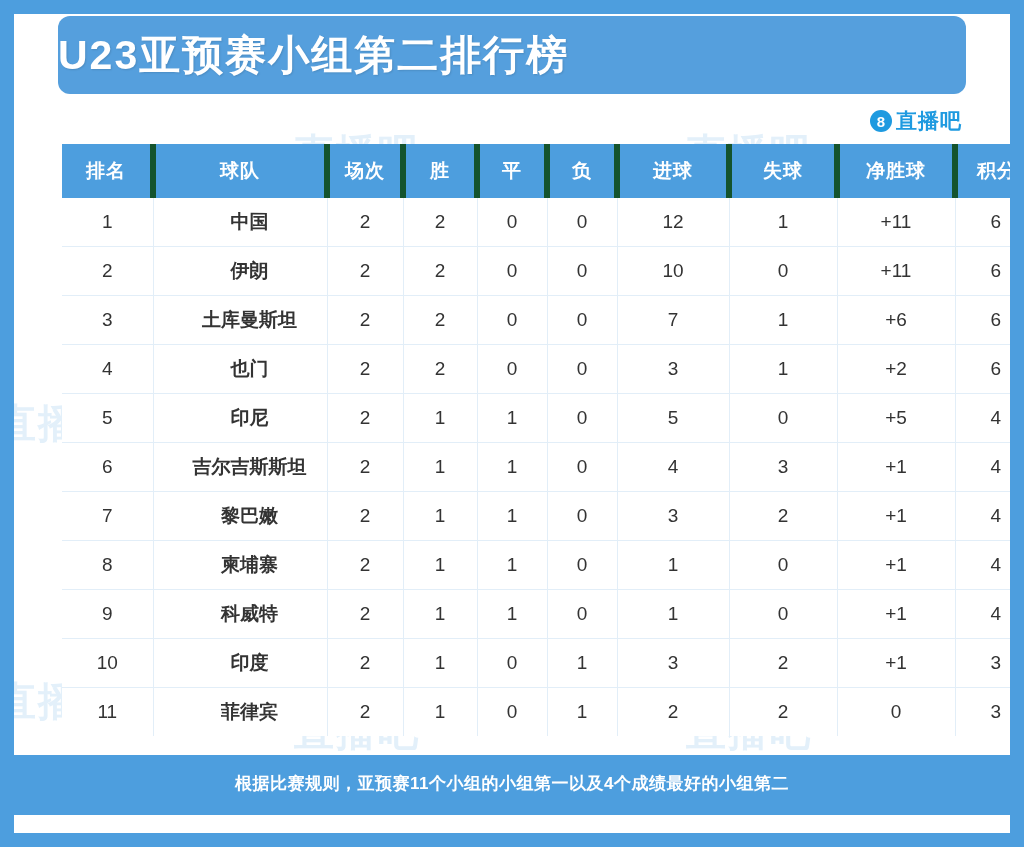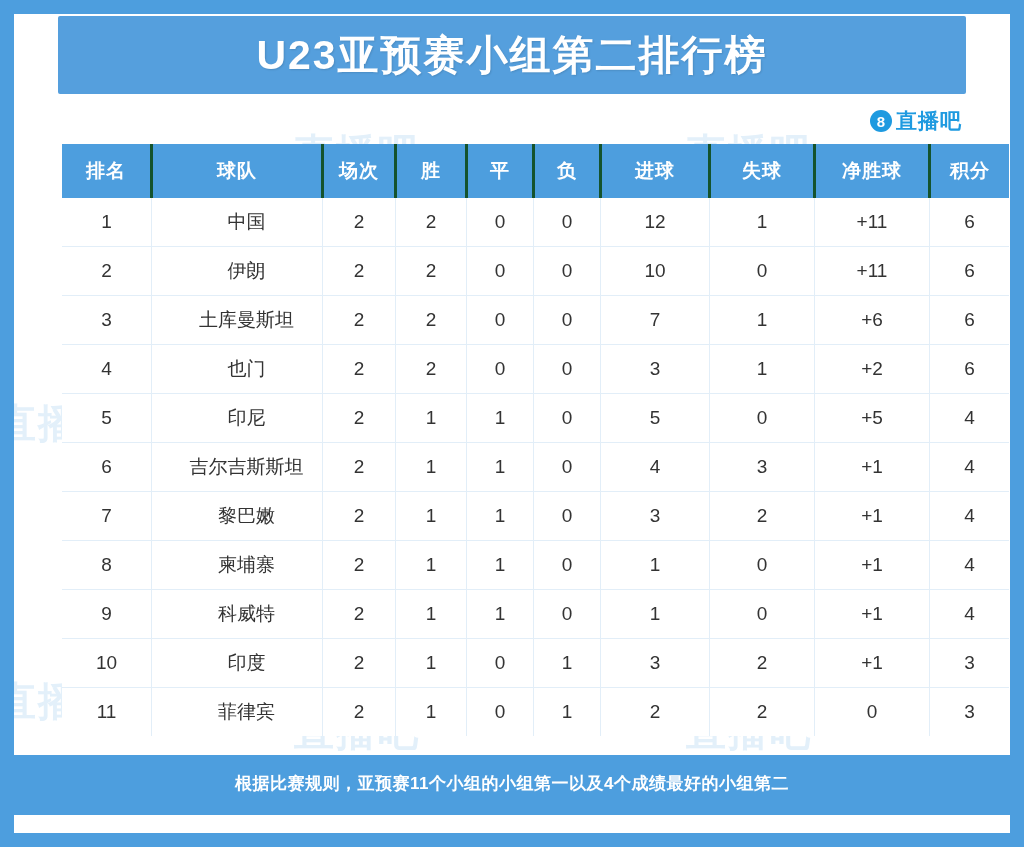--- a/index.html
+++ b/index.html
@@ -57,24 +57,23 @@
   .content {
     position: relative;
     z-index: 2;
   }
 
   
   .title-bar {
     margin: 2px 44px 0 44px;
     height: 78px;
     background: #559fdd;
-    border-radius: 2px;
+    border-radius: 12px;
     display: flex;
     align-items: center;
-    justify-content: center;
   }
   .title-text {
     color: #ffffff;
     font-size: 41px;
     font-weight: bold;
     letter-spacing: 2px;
     text-shadow: 1px 1px 2px rgba(0,0,0,.12);
   }
 
   
@@ -113,40 +112,40 @@
     border-collapse: collapse;
     table-layout: fixed;
     background: #fff;
   }
   table.standings thead th {
     background: #4d9ede;
     color: #ffffff;
     font-size: 19px;
     font-weight: bold;
     height: 52px;
-    border-right: 3px solid #14532d;
+    border-right: 6px solid #14532d;
     letter-spacing: 1px;
   }
   table.standings thead th:last-child { border-right: none; }
 
   table.standings tbody td {
     height: 46px;
     text-align: center;
     font-size: 19px;
     color: #333333;
     border-bottom: 1px solid #e2eef8;
     border-right: 1px solid #e2eef8;
     background: transparent;
   }
   table.standings tbody td:last-child { border-right: none; }
   table.standings tbody tr:last-child td { border-bottom: none; }
   td.team {
     font-size: 21px;
     color: #222;
-    font-weight: normal;
+    font-weight: bold;
     padding-left: 20px;
   }
 
   
   .footer {
     position: absolute;
     left: 0;
     bottom: 18px;
     width: 996px;
     background: #4d9ede;

